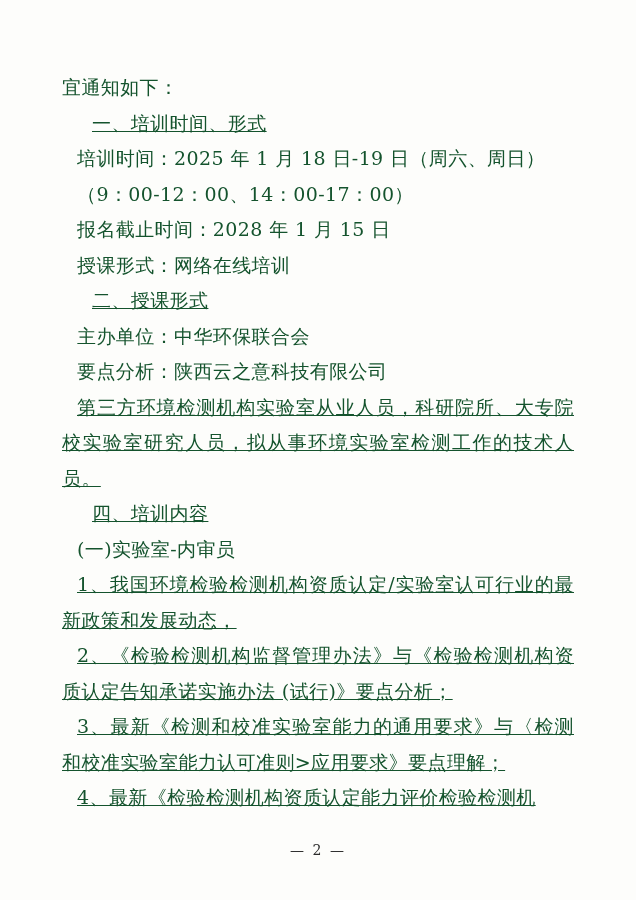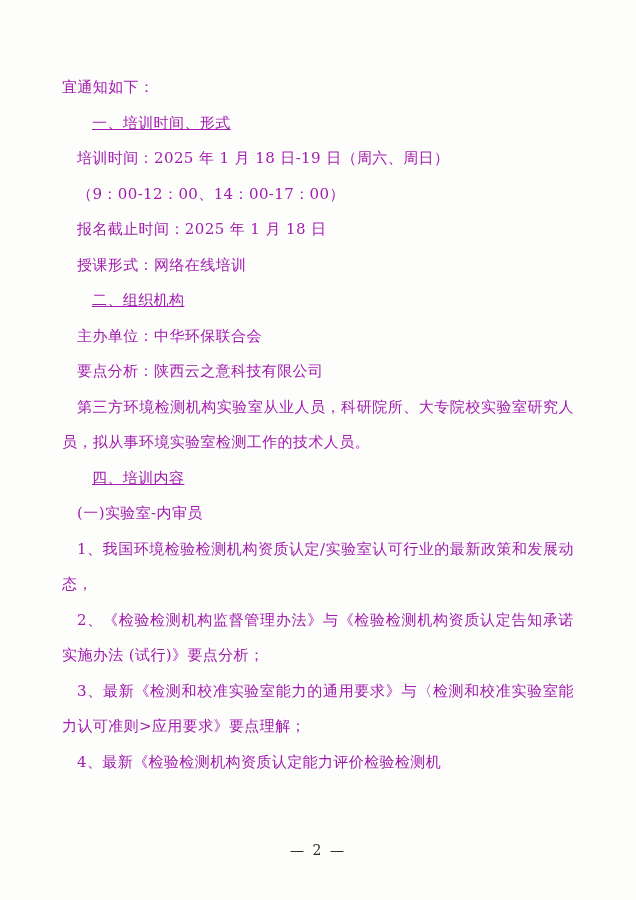--- a/index.html
+++ b/index.html
@@ -15,23 +15,23 @@
   }
   .page {
     position: relative;
     width: 636px;
     height: 900px;
     background: #fdfdfb;
     box-sizing: border-box;
     padding: 70px 62px 40px 62px;
   }
   .doc-body {
-    font-size: 15px;
+    font-size: 19px;
     line-height: 35.5px;
-    color: #a21caf;
+    color: #14532d;
     letter-spacing: 0.4px;
   }
   .para {
     margin: 0;
     white-space: pre-wrap;
   }
   .indent-0 { text-indent: 0; }
   .indent-1 { text-indent: 15px; }
   .indent-2 { text-indent: 30px; text-decoration: underline; }
   .page-number {
@@ -40,35 +40,36 @@
     right: 0;
     bottom: 42px;
     text-align: center;
     font-size: 14px;
     color: #2a2a2a;
     letter-spacing: 2px;
   }
   .justified {
     text-align: justify;
     text-align-last: left;
+    text-decoration: underline;
   }
 </style>
 </head>
 <body>
 
 <div class="page">
   <div class="doc-body">
 
     <p class="para indent-0">宜通知如下：</p>
     <p class="para indent-2">一、培训时间、形式</p>
     <p class="para indent-1">培训时间：2025 年 1 月 18 日-19 日（周六、周日）</p>
     <p class="para indent-1">（9：00-12：00、14：00-17：00）</p>
-    <p class="para indent-1">报名截止时间：2025 年 1 月 18 日</p>
+    <p class="para indent-1">报名截止时间：2028 年 1 月 15 日</p>
     <p class="para indent-1">授课形式：网络在线培训</p>
-    <p class="para indent-2">二、组织机构</p>
+    <p class="para indent-2">二、授课形式</p>
     <p class="para indent-1">主办单位：中华环保联合会</p>
     <p class="para indent-1">要点分析：陕西云之意科技有限公司</p>
     <p class="para indent-1 justified">第三方环境检测机构实验室从业人员，科研院所、大专院校实验室研究人员，拟从事环境实验室检测工作的技术人员。</p>
     <p class="para indent-2">四、培训内容</p>
     <p class="para indent-1">(一)实验室-内审员</p>
     <p class="para indent-1 justified">1、我国环境检验检测机构资质认定/实验室认可行业的最新政策和发展动态，</p>
     <p class="para indent-1 justified">2、《检验检测机构监督管理办法》与《检验检测机构资质认定告知承诺实施办法 (试行)》要点分析；</p>
     <p class="para indent-1 justified">3、最新《检测和校准实验室能力的通用要求》与〈检测和校准实验室能力认可准则&gt;应用要求》要点理解；</p>
     <p class="para indent-1 justified">4、最新《检验检测机构资质认定能力评价检验检测机</p>
 

